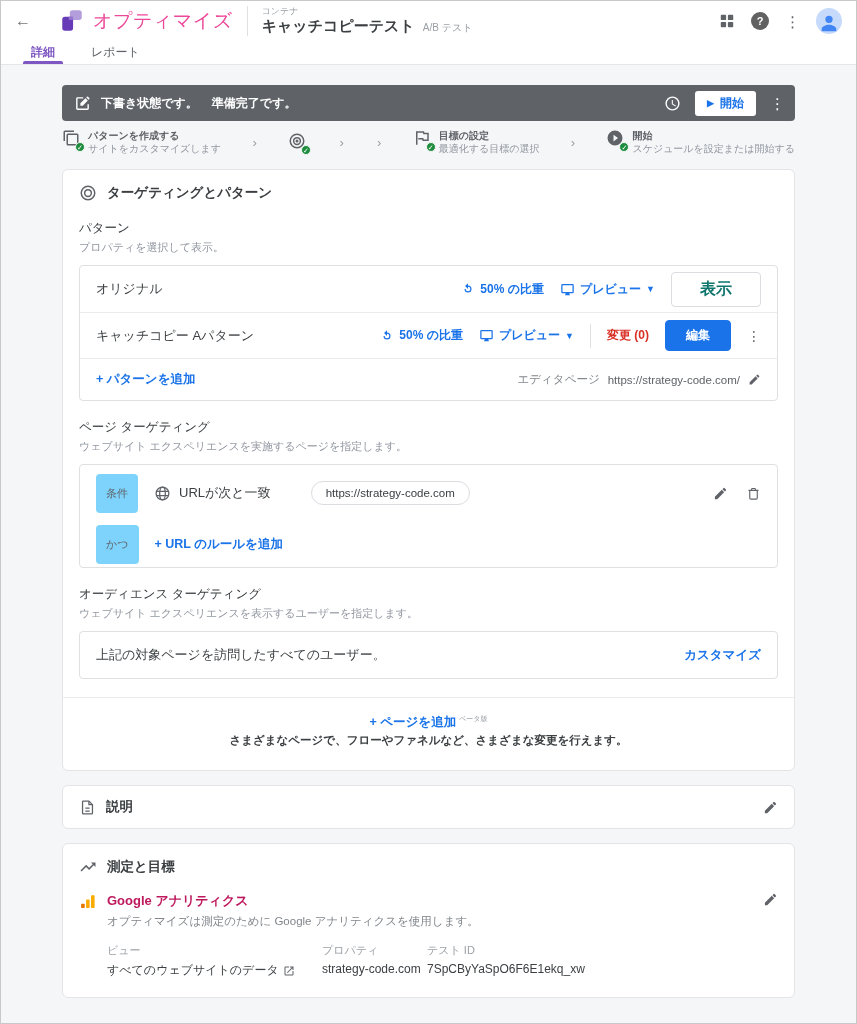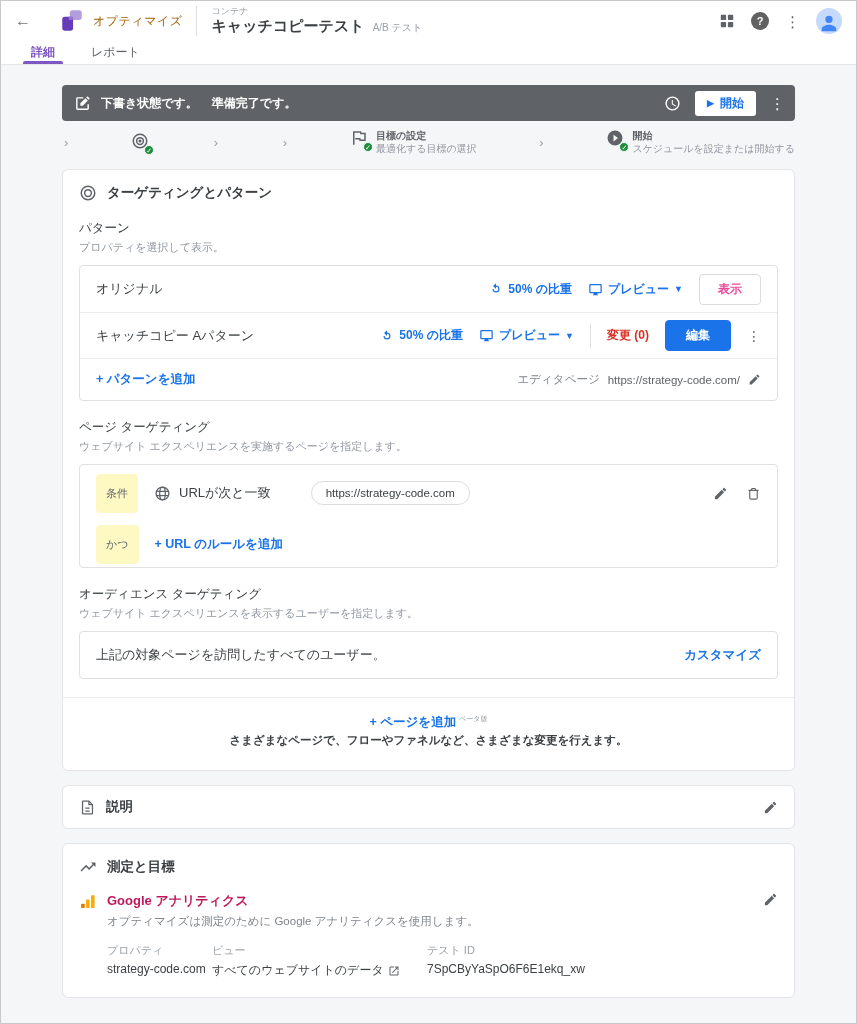--- a/index.html
+++ b/index.html
@@ -4,21 +4,21 @@
 <style>
   * { margin:0; padding:0; box-sizing:border-box; }
   html,body { background:#e9e9e9; }
   body { font-family:"Liberation Sans","DejaVu Sans",sans-serif; }
   .screen { width:857px; height:1024px; border:1px solid #c9c9c9; background:#f5f6f7; overflow:hidden; position:relative; }
 
   
   .topbar { height:40px; background:#fff; display:flex; align-items:center; padding:0 14px 0 10px; }
   .back-btn { border:none; background:none; color:#757575; font-size:16px; width:24px; cursor:pointer; }
   .logo { width:26px; height:26px; margin:0 8px 0 24px; }
-  .app-name { font-size:12px; color:#a16207; letter-spacing:.5px; }
+  .app-name { font-size:19px; color:#ec4899; letter-spacing:.5px; }
   .vdiv { width:1px; height:30px; background:#e0e0e0; margin:0 14px; }
   .exp-block { display:flex; flex-direction:column; justify-content:center; }
   .container-label { font-size:9px; color:#9aa0a6; line-height:11px; }
   .exp-title-row { display:flex; align-items:baseline; gap:8px; }
   .exp-title { font-size:15px; color:#3c4043; font-weight:700; }
   .exp-type { font-size:10px; color:#9aa0a6; }
   .topbar-right { margin-left:auto; display:flex; align-items:center; gap:16px; }
   .icon-btn { border:none; background:none; cursor:pointer; display:flex; align-items:center; color:#5f6368; }
   .help-circle { width:18px; height:18px; border-radius:50%; background:#616161; color:#fff; font-size:11px; font-weight:700; display:flex; align-items:center; justify-content:center; }
   .kebab { color:#5f6368; font-size:15px; line-height:1; }
@@ -61,29 +61,29 @@
 
   .box { border:1px solid #e0e0e0; border-radius:4px; margin-top:10px; }
   .box-row { display:flex; align-items:center; min-height:46px; padding:0 16px; }
   .box-row + .box-row { border-top:1px solid #ececec; }
   .row-name { font-size:13px; color:#3c4043; }
   .row-cluster { margin-left:auto; display:flex; align-items:center; gap:16px; }
   .blue-item { display:flex; align-items:center; gap:5px; color:#1a73e8; font-size:12px; font-weight:700; cursor:pointer; }
   .caret { font-size:9px; }
   .chg { color:#d93025; font-size:12px; font-weight:700; }
   .mini-vdiv { width:1px; height:24px; background:#e0e0e0; }
-  .btn-outline { background:#fff; border:1px solid #dadce0; color:#ec4899; border-radius:4px; font-size:12px; font-weight:700; padding:6px 18px; cursor:pointer; }
+  .btn-outline { background:#fff; border:1px solid #dadce0; color:#0f766e; border-radius:4px; font-size:16px; font-weight:700; padding:6px 28px; cursor:pointer; }
   .btn-fill { background:#1a73e8; border:1px solid #1a73e8; color:#fff; border-radius:4px; font-size:12px; font-weight:700; padding:6px 20px; cursor:pointer; }
   .kebab-grey { color:#5f6368; font-size:14px; cursor:pointer; }
   .box-footer { border-top:1px solid #ececec; min-height:42px; display:flex; align-items:center; padding:0 16px; }
   .link-blue { color:#1a73e8; font-size:12.5px; font-weight:700; cursor:pointer; }
   .editor-right { margin-left:auto; display:flex; align-items:center; gap:8px; font-size:11.5px; color:#80868b; }
   .editor-url { color:#5f6368; }
 
-  .chip { background:#fef9c3; border-radius:4px; padding:12px 10px; font-size:11px; color:#5f6368; flex:none; }
+  .chip { background:#7dd3fc; border-radius:4px; padding:12px 10px; font-size:11px; color:#5f6368; flex:none; }
   .rule-row { min-height:56px; }
   .url-pill { border:1px solid #dadce0; border-radius:16px; padding:5px 14px; font-size:11.5px; color:#3c4043; margin-left:40px; }
   .row-icons { margin-left:auto; display:flex; gap:18px; color:#5f6368; }
   .row-icons svg { cursor:pointer; }
 
   .full-divider { border-top:1px solid #ececec; margin:18px -16px 0; }
   .card-centered { text-align:center; padding:14px 0 4px; }
   .beta-sup { font-size:7px; color:#9aa0a6; vertical-align:super; margin-left:3px; font-weight:400; }
   .center-desc { font-size:11.5px; color:#3c4043; font-weight:700; margin-top:2px; }
 
@@ -171,20 +171,32 @@
         </span>
         <button class="start-btn">
           <span style="font-size:9px;">▶</span>
           <span>開始</span>
         </button>
         <span class="kebab">⋮</span>
       </div>
     </div>
 
     <div class="stepper">
+      <div class="step">
+        <span class="step-icon">
+          <svg width="18" height="18" viewBox="0 0 24 24" fill="#5f6368">
+              <path d="M16 2H4a2 2 0 00-2 2v12h2V4h12V2zm4 4H8a2 2 0 00-2 2v12a2 2 0 002 2h12a2 2 0 002-2V8a2 2 0 00-2-2zm0 14H8V8h12v12z"></path>
+            </svg>
+          <span class="check-badge">✓</span>
+        </span>
+        <span>
+            <div class="step-title">パターンを作成する</div>
+            <div class="step-sub">サイトをカスタマイズします</div>
+          </span>
+      </div>
       <span class="chevron">›</span>
       <div class="step">
         <span class="step-icon">
           <svg width="18" height="18" viewBox="0 0 24 24" fill="none" stroke="#5f6368" stroke-width="2">
               <circle cx="12" cy="12" r="9"></circle>
               <circle cx="12" cy="12" r="4.5"></circle>
               <circle cx="12" cy="12" r="1" fill="#5f6368"></circle>
             </svg>
           <span class="check-badge">✓</span>
         </span>
@@ -371,33 +383,33 @@
           <div class="sub-sub">オプティマイズは測定のために Google アナリティクスを使用します。</div>
         </div>
         <span class="pencil-right">
           <svg width="15" height="15" viewBox="0 0 24 24" fill="#5f6368">
               <path d="M3 17.25V21h3.75L17.8 9.94l-3.75-3.75L3 17.25zM20.7 7.04a1 1 0 000-1.41l-2.34-2.34a1 1 0 00-1.41 0l-1.83 1.83 3.75 3.75 1.83-1.83z"></path>
             </svg>
         </span>
       </div>
 
       <div class="ga-cols">
-        <div class="ga-col ga-col1">
-          <div class="col-label">プロパティ</div>
-          <div class="col-value">strategy-code.com</div>
-        </div>
         <div class="ga-col ga-col2">
           <div class="col-label">ビュー</div>
           <div class="col-value">
             <span>すべてのウェブサイトのデータ</span>
             <svg width="12" height="12" viewBox="0 0 24 24" fill="#5f6368">
                 <path d="M19 19H5V5h7V3H5a2 2 0 00-2 2v14a2 2 0 002 2h14a2 2 0 002-2v-7h-2v7zM14 3v2h3.6l-9.8 9.8 1.4 1.4L19 6.4V10h2V3h-7z"></path>
               </svg>
           </div>
         </div>
+        <div class="ga-col ga-col1">
+          <div class="col-label">プロパティ</div>
+          <div class="col-value">strategy-code.com</div>
+        </div>
         <div class="ga-col">
           <div class="col-label">テスト ID</div>
           <div class="col-value">7SpCByYaSpO6F6E1ekq_xw</div>
         </div>
       </div>
 
     </section>
 
   </main>
 </div>

